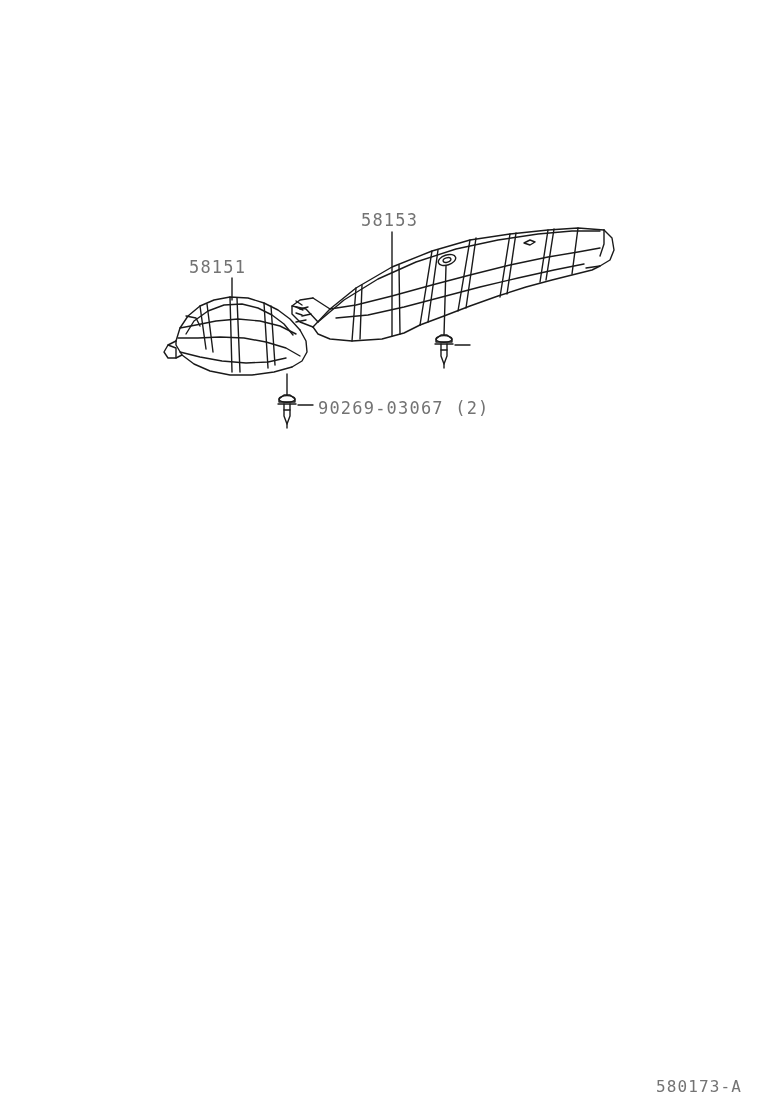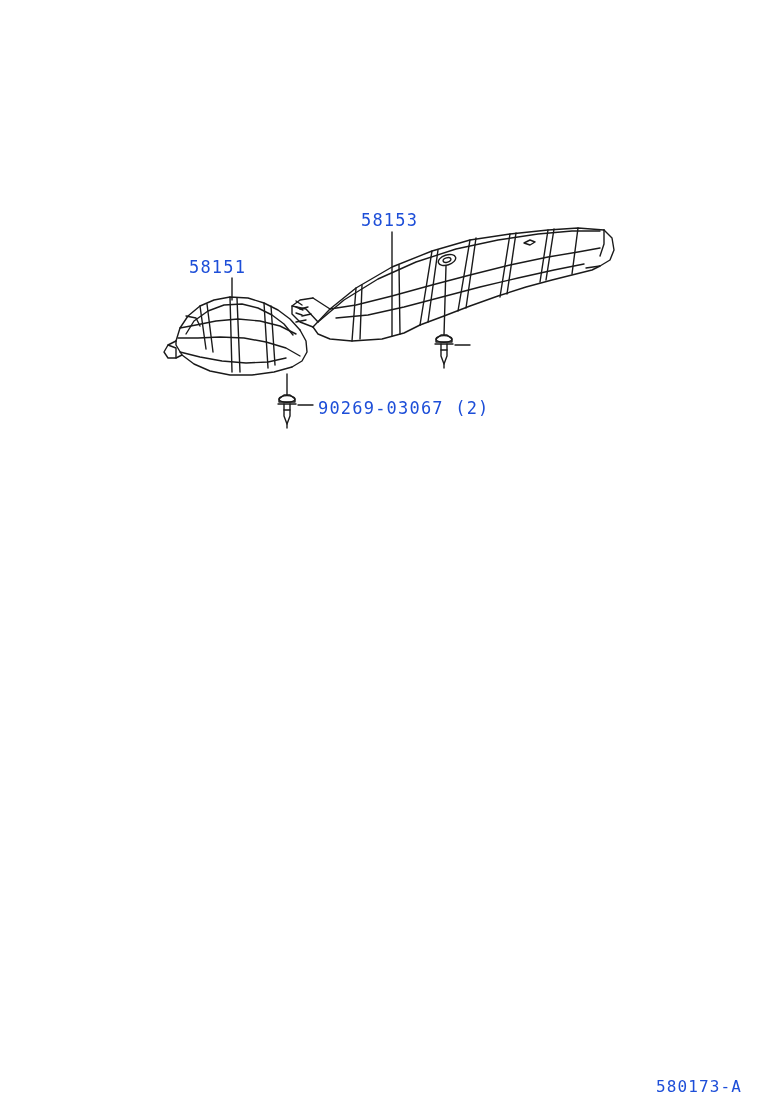--- a/index.html
+++ b/index.html
@@ -25,21 +25,21 @@
     position: absolute;
     left: 0; top: 0;
     width: 760px;
     height: 1112px;
   }
   .lbl {
     position: absolute;
     font-family: "DejaVu Sans Mono", monospace;
     font-size: 17px;
     letter-spacing: 1.2px;
-    color: #1d4ed8;
+    color: #737373;
     white-space: nowrap;
   }
   .lbl-58151 { left: 189px; top: 257px; text-align: center; }
   .lbl-58153 { left: 361px; top: 210px; }
   .lbl-bolt3 { left: 475px; top: 337px; }
   .lbl-bolt2 { left: 318px; top: 398px; }
   .lbl-figid {
     left: 656px; top: 1096px;
     font-size: 16px;
     letter-spacing: 1.1px;

